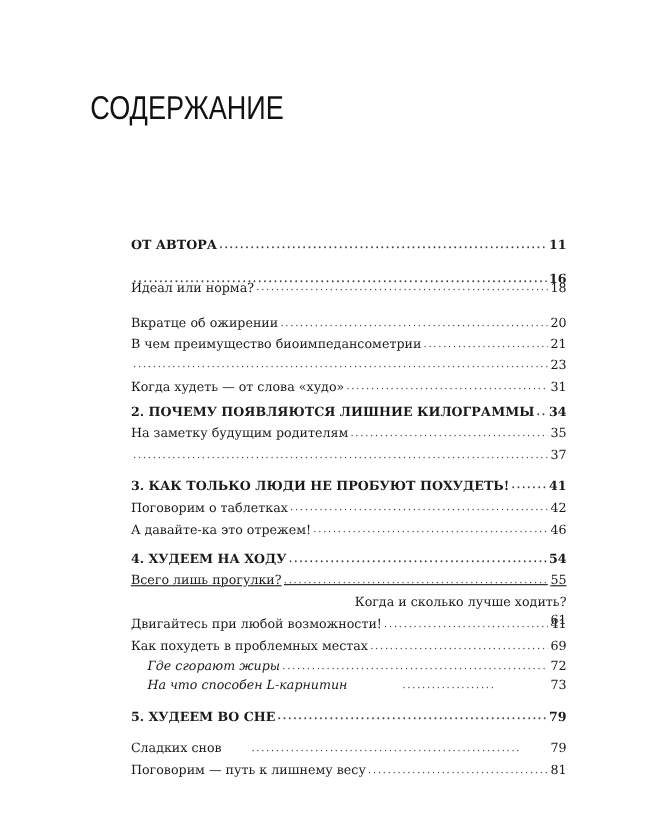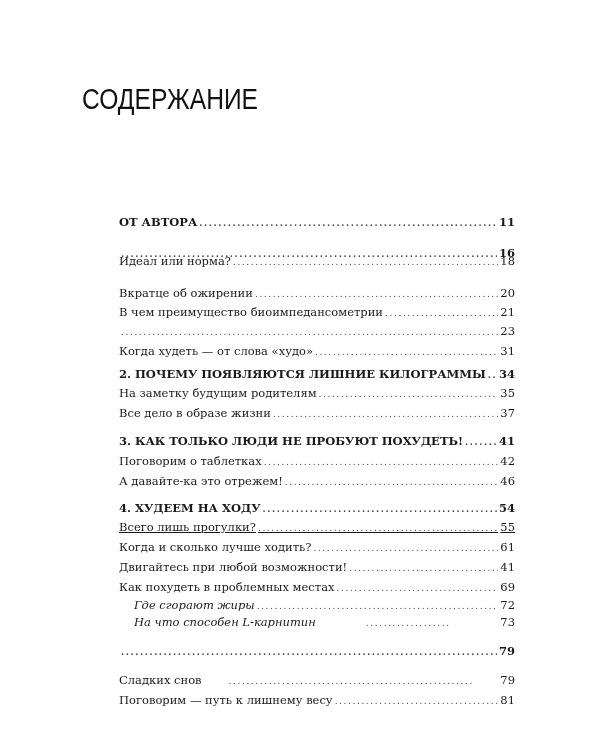--- a/index.html
+++ b/index.html
@@ -73,21 +73,20 @@
       <span class="label">2. ПОЧЕМУ ПОЯВЛЯЮТСЯ ЛИШНИЕ КИЛОГРАММЫ</span>
       <span class="dots">........................................................................................................................................................................................................</span>
       <span class="page">34</span>
     </div>
     <div class="row" style="top: 385px;">
       <span class="label">На заметку будущим родителям</span>
       <span class="dots">........................................................................................................................................................................................................</span>
       <span class="page">35</span>
     </div>
     <div class="row" style="top: 405px;">
-      <span class="label">Все дело в образе жизни</span>
       <span class="dots">........................................................................................................................................................................................................</span>
       <span class="page">37</span>
     </div>
     <div class="row chapter" style="top: 433px;">
       <span class="label">3. КАК ТОЛЬКО ЛЮДИ НЕ ПРОБУЮТ ПОХУДЕТЬ!</span>
       <span class="dots">........................................................................................................................................................................................................</span>
       <span class="page">41</span>
     </div>
     <div class="row" style="top: 453px;">
       <span class="label">Поговорим о таблетках</span>
@@ -102,21 +101,21 @@
     <div class="row chapter" style="top: 500px;">
       <span class="label">4. ХУДЕЕМ НА ХОДУ</span>
       <span class="dots">........................................................................................................................................................................................................</span>
       <span class="page">54</span>
     </div>
     <div class="row" style="top: 519px; text-decoration: underline;">
       <span class="label">Всего лишь прогулки?</span>
       <span class="dots">........................................................................................................................................................................................................</span>
       <span class="page">55</span>
     </div>
-    <div class="row" style="top: 539px;">
+    <div class="row" style="top: 539px; flex-direction: column;">
       <span class="label">Когда и сколько лучше ходить?</span>
       <span class="dots">........................................................................................................................................................................................................</span>
       <span class="page">61</span>
     </div>
     <div class="row" style="top: 559px;">
       <span class="label">Двигайтесь при любой возможности!</span>
       <span class="dots">........................................................................................................................................................................................................</span>
       <span class="page">41</span>
     </div>
     <div class="row" style="top: 579px;">
@@ -128,20 +127,21 @@
       <span class="label">Где сгорают жиры</span>
       <span class="dots">........................................................................................................................................................................................................</span>
       <span class="page">72</span>
     </div>
     <div class="row italic" style="top: 614px; gap: 48px;">
       <span class="label">На что способен L-карнитин</span>
       <span class="dots">........................................................................................................................................................................................................</span>
       <span class="page">73</span>
     </div>
     <div class="row chapter" style="top: 643px;">
+      <span class="label">5. ХУДЕЕМ ВО СНЕ</span>
       <span class="dots">........................................................................................................................................................................................................</span>
       <span class="page">79</span>
     </div>
     <div class="row" style="top: 672px; gap: 25px;">
       <span class="label">Сладких снов</span>
       <span class="dots">........................................................................................................................................................................................................</span>
       <span class="page">79</span>
     </div>
     <div class="row" style="top: 692px;">
       <span class="label">Поговорим — путь к лишнему весу</span>

